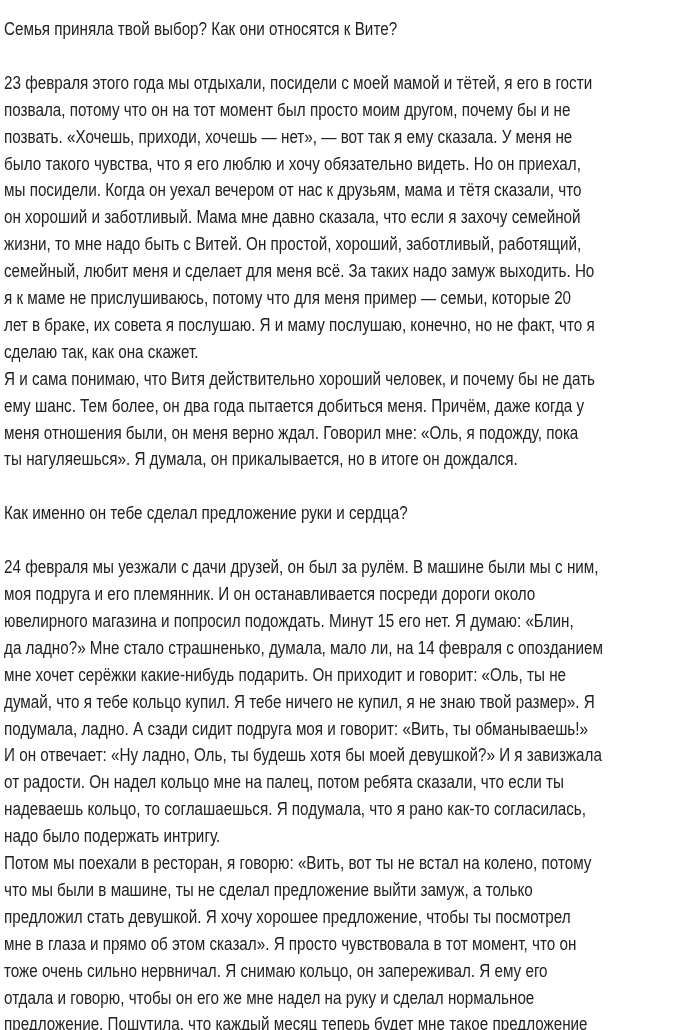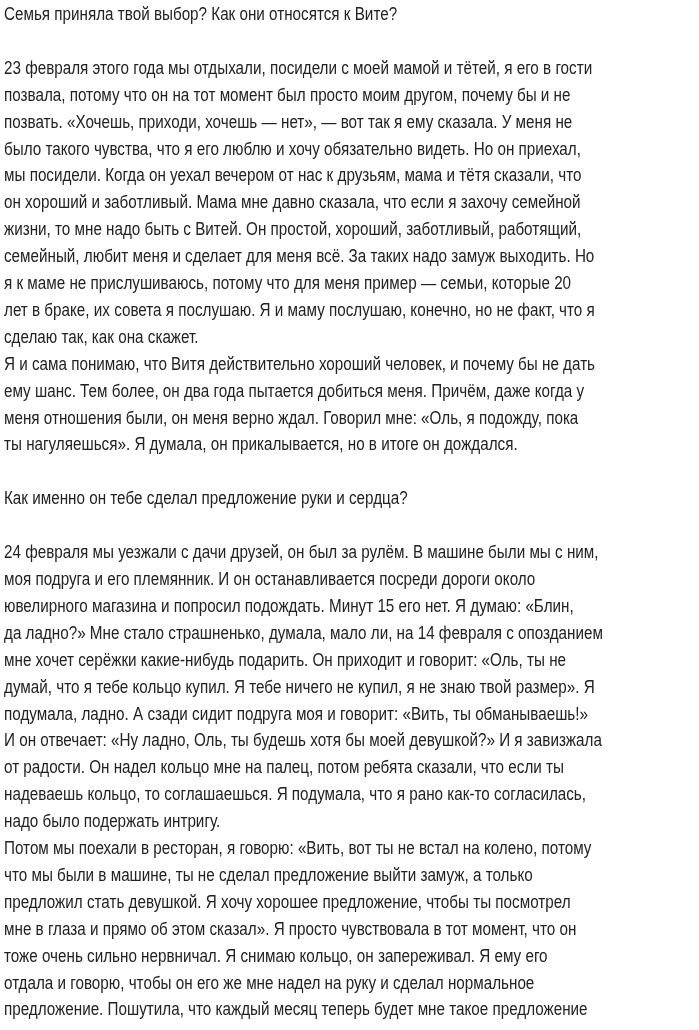--- a/index.html
+++ b/index.html
@@ -1,21 +1,21 @@
 <!DOCTYPE html>
 <html><head>
 <meta charset="utf-8">
 <style>
   html, body { margin: 0; padding: 0; background: #ffffff; }
   body { width: 699px; height: 1030px; overflow: hidden; }
   .page {
     position: relative;
     width: 699px;
     height: 762px;
-    padding: 1px 0 0 4px;
+    padding: 16px 0 0 4px;
     box-sizing: border-box;
   }
   .wrap {
     transform: scaleX(0.87);
     transform-origin: 0 0;
     width: 795px;
   }
   p {
     margin: 0;
     font-family: "Liberation Sans", sans-serif;

